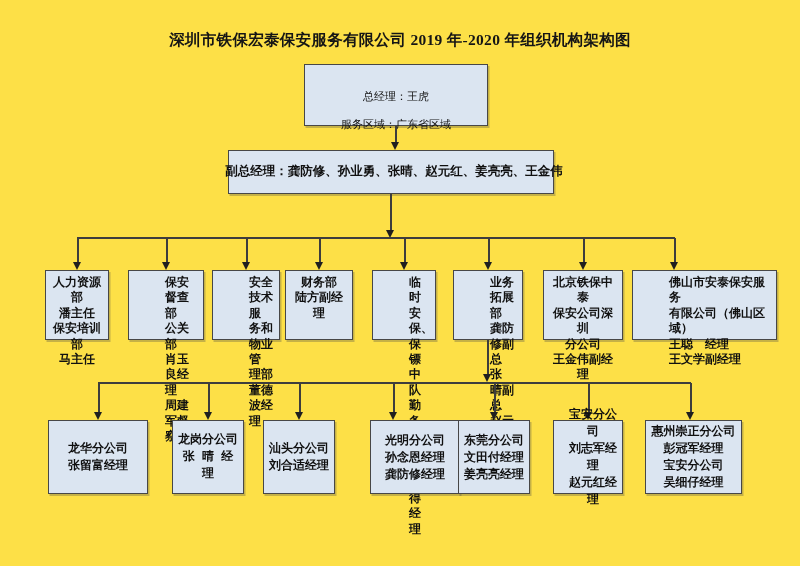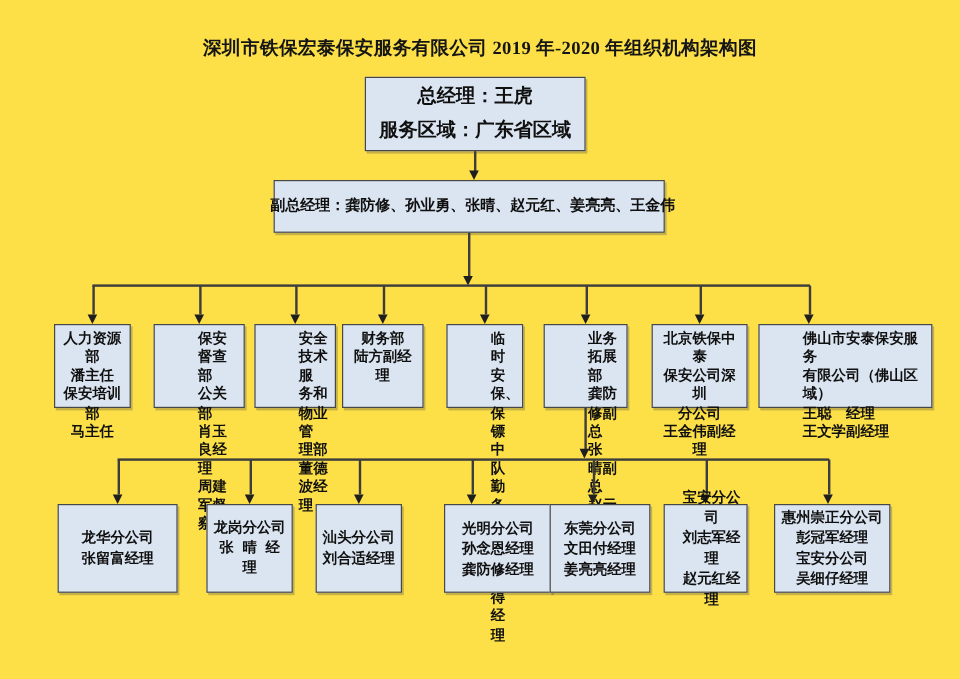--- a/index.html
+++ b/index.html
@@ -11,21 +11,21 @@
   .title{
     position:absolute;top:30px;left:0;width:100%;text-align:center;
     font-size:15.5px;font-weight:bold;color:#151515;letter-spacing:.3px;
   }
   .box{
     position:absolute;box-sizing:border-box;background:#dbe5f1;
     border:1.6px solid #474747;box-shadow:1.5px 2px 0 rgba(70,70,70,.30);
     color:#101010;font-size:12px;font-weight:600;white-space:pre-line;
     line-height:15.4px;padding:4px 5px;
   }
-  .box.gm{font-size:16px;line-height:28px;padding-top:2px;font-weight:700;}
+  .box.gm{font-size:11px;line-height:28px;padding-top:17px;font-weight:400;}
   .box.vgm{font-size:12.5px;font-weight:700;white-space:nowrap;
     display:flex;align-items:center;justify-content:center;}
   .center{text-align:center;}
   .left{text-align:left;padding-left:36px;}
   .vcenter{display:flex;align-items:center;justify-content:center;text-align:center;line-height:17px;}
   .hl{position:absolute;height:1.6px;background:#3d3d3d;}
   .vl{position:absolute;width:1.6px;background:#3d3d3d;}
   .ar{position:absolute;width:0;height:0;
     border-left:4.5px solid transparent;border-right:4.5px solid transparent;
     border-top:8px solid #1f1f1f;}
@@ -118,21 +118,21 @@
 
   <div class="box vcenter" style="left:48px;top:420px;width:100px;height:74px;">龙华分公司
 张留富经理</div>
   <div class="box vcenter" style="left:172px;top:420px;width:72px;height:74px;font-family:Liberation Mono, monospace;">龙岗分公司
 张 晴 经理</div>
   <div class="box vcenter" style="left:263px;top:420px;width:72px;height:74px;">汕头分公司
 刘合适经理</div>
   <div class="box vcenter" style="left:370px;top:420px;width:90px;height:74px;">光明分公司
 孙念恩经理
 龚防修经理</div>
-  <div class="box vcenter" style="left:458px;top:420px;width:84px;height:74px;">东莞分公司
+  <div class="box vcenter" style="left:458px;top:420px;width:72px;height:74px;">东莞分公司
 文田付经理
 姜亮亮经理</div>
   <div class="box vcenter" style="left:553px;top:420px;width:70px;height:74px;padding-left:15px;">宝安分公司
 刘志军经理
 赵元红经理</div>
   <div class="box vcenter" style="left:645px;top:420px;width:97px;height:74px;">惠州崇正分公司
 彭冠军经理
 宝安分公司
 吴细仔经理</div>
 

